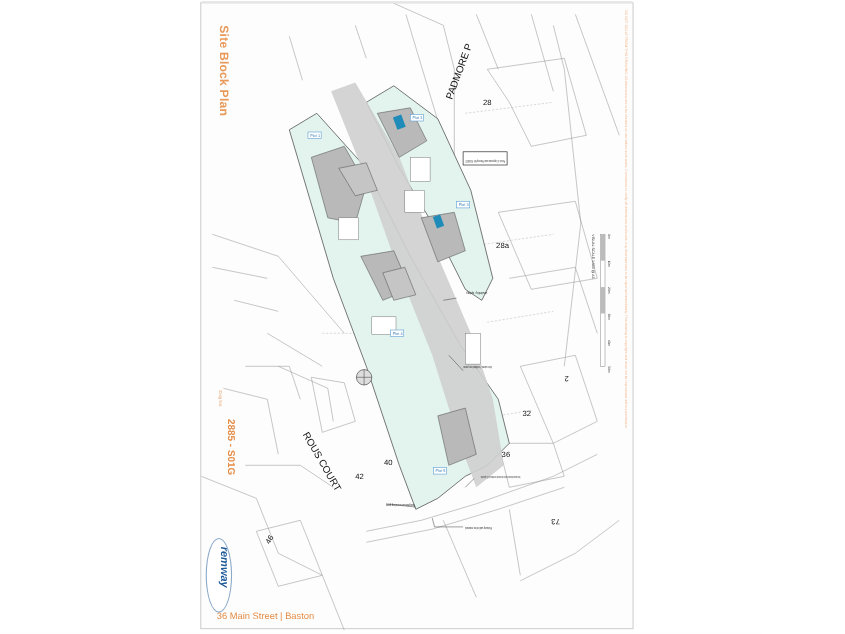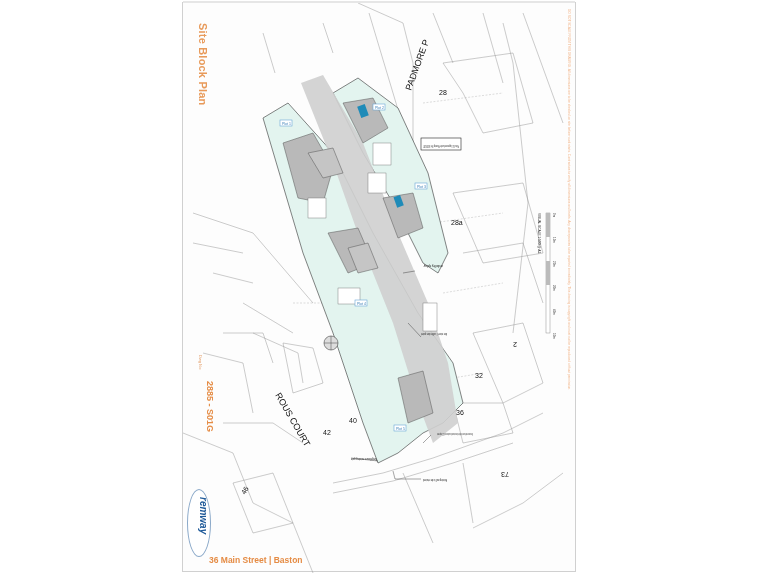--- a/index.html
+++ b/index.html
@@ -19,21 +19,21 @@
   }
   .drawing-no-label {
     left: 14px; top: 352px; transform: rotate(90deg) translate(0,-6px);
     color: #e5a472; font-size: 4px;
   }
   .drawing-no {
     left: 22px; top: 378px; transform: rotate(90deg) translate(0,-10px);
     color: #e58c45; font-weight: bold; font-size: 9px;
   }
   .address {
-    position: absolute; left: 26px; bottom: 6px; color: #e58c45; font-weight: bold; font-size: 8.5px;
+    position: absolute; left: 14px; bottom: 6px; color: #e58c45; font-weight: normal; font-size: 8.5px;
   }
   .logo {
     position: absolute; left: 4px; top: 486px; width: 22px; height: 66px;
     border: 1px solid #8ba9c9; border-radius: 50%; background: #fff;
   }
   .logo-text {
     left: 18px; top: 494px; transform: rotate(90deg) translate(0,-8px);
     color: #1f5a99; font-weight: bold; font-style: italic; font-size: 10px;
   }
   .notes {

